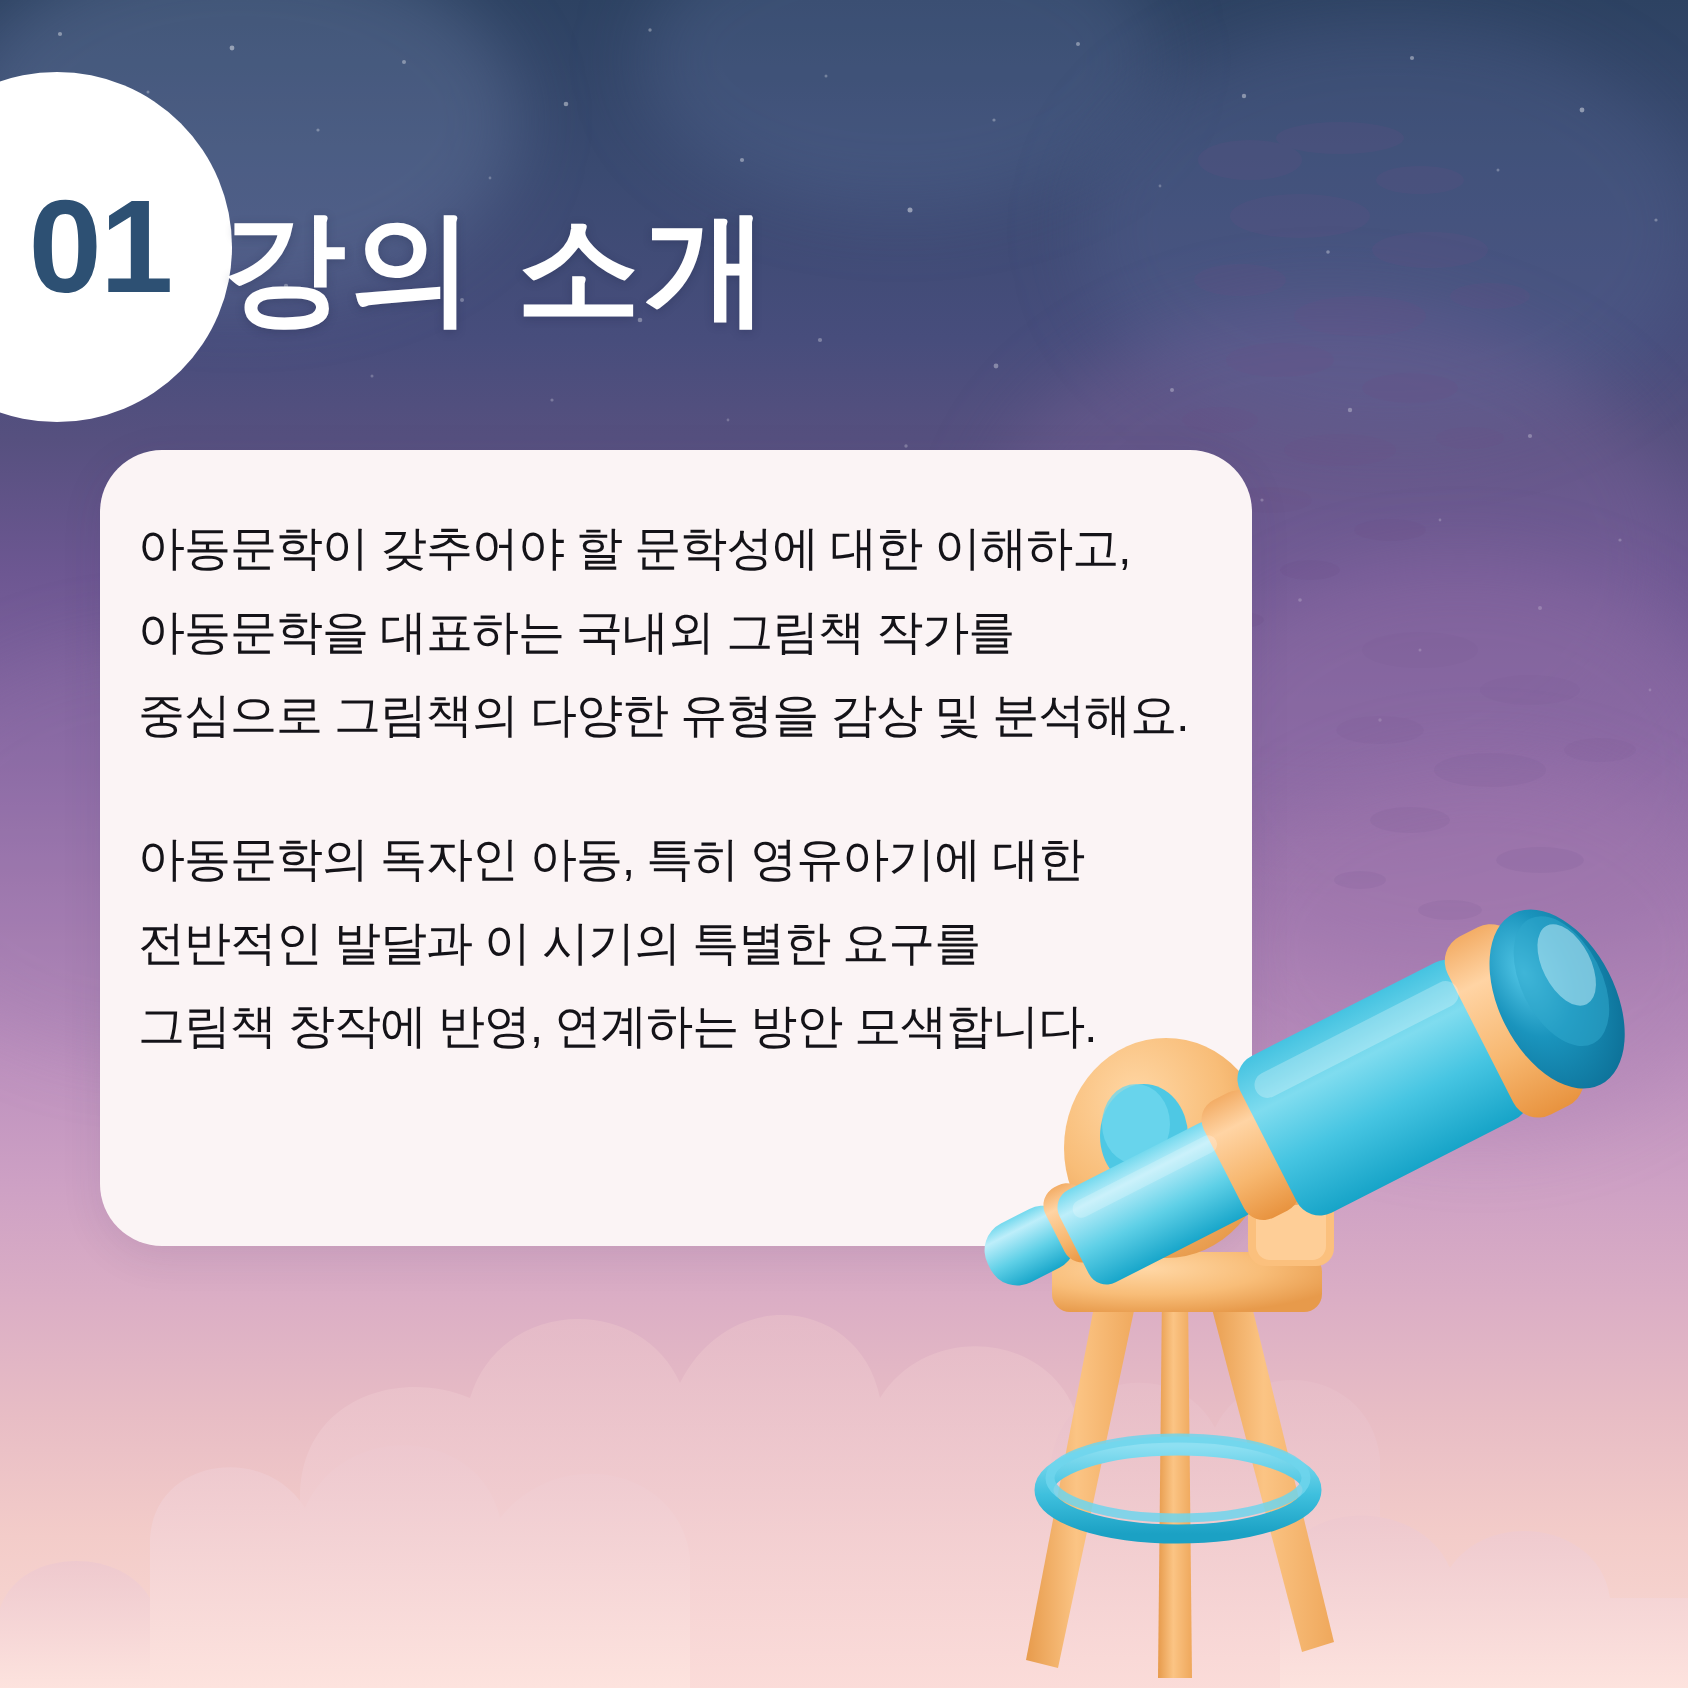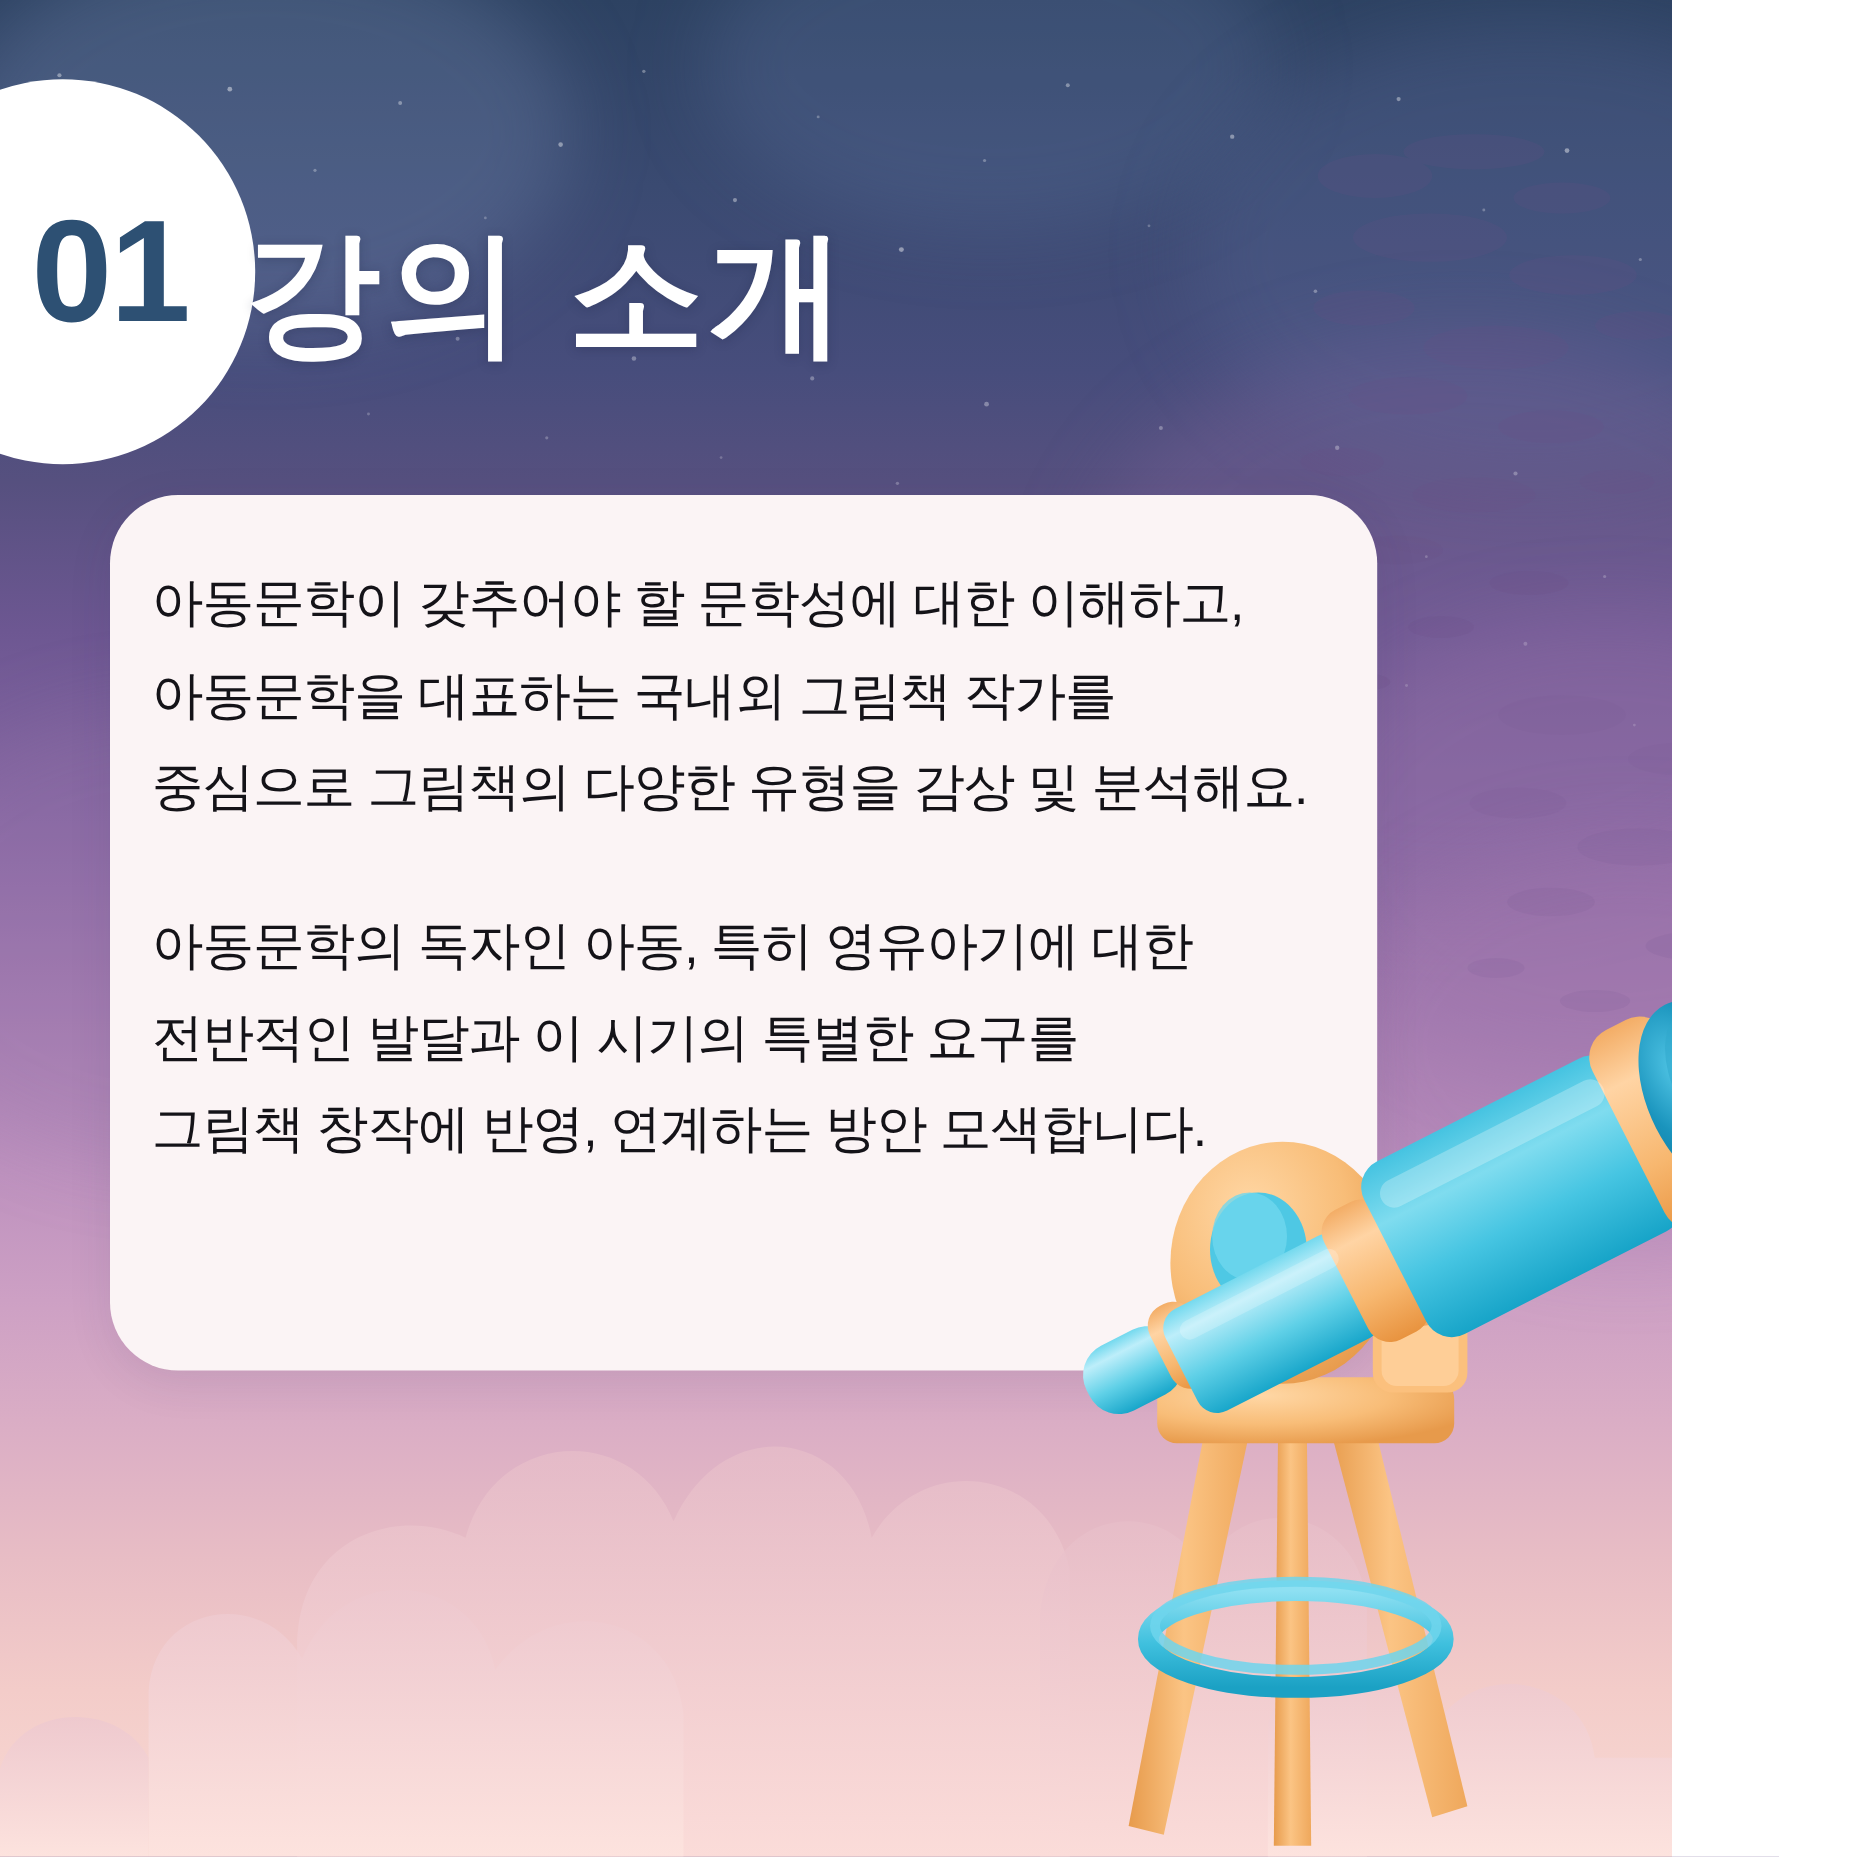--- a/index.html
+++ b/index.html
@@ -6,21 +6,21 @@
   * { margin:0; padding:0; box-sizing:border-box; }
   html, body {
     width:1688px; height:1688px;
     overflow:hidden;
     font-family:"Liberation Sans", "DejaVu Sans", sans-serif;
   }
 
   
   #slide {
     position:relative;
-    width:1520px; height:1688px;
+    width:1688px; height:1688px;
     overflow:hidden;
     background:
       linear-gradient(180deg,
         #2f4465   0%,
         #3b4a72  12%,
         #4a4d7e  22%,
         #5b५2八8  26%,
         #6a5690  33%,
         #8b6aa6  45%,
         #a87fb4  56%,

